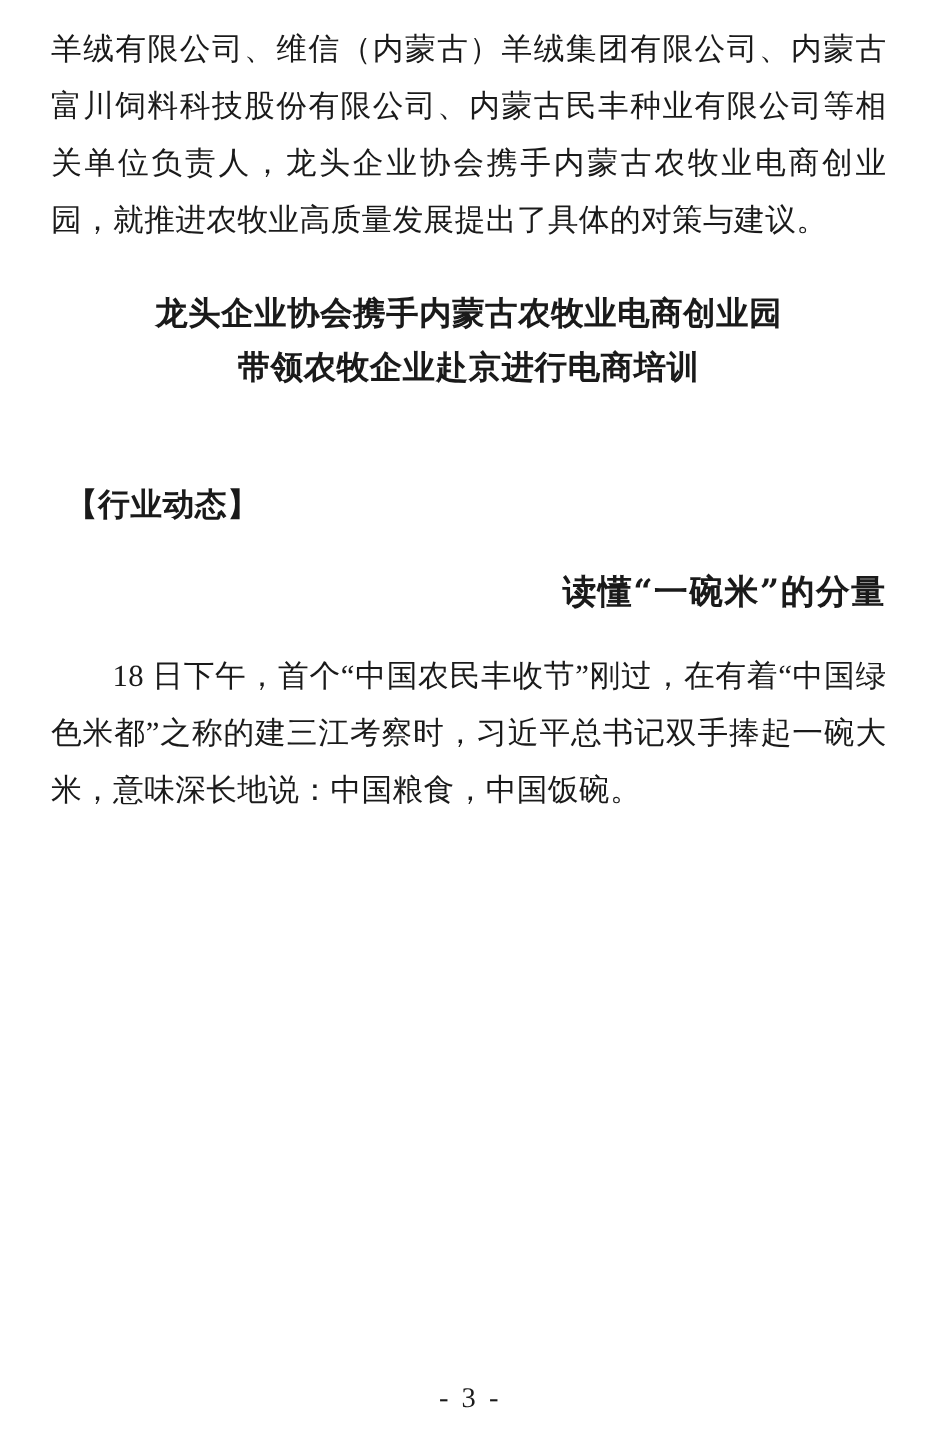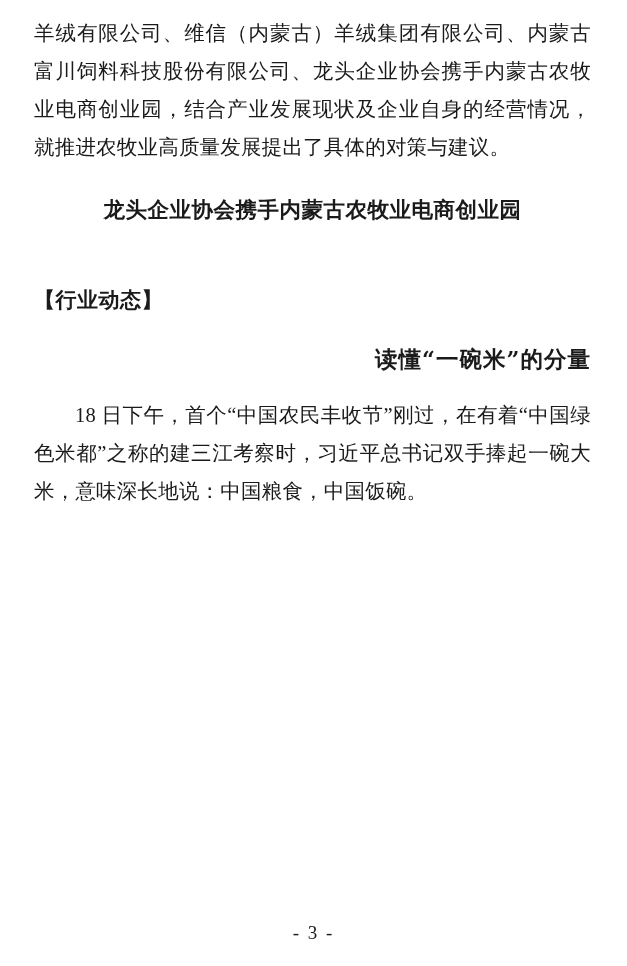--- a/index.html
+++ b/index.html
@@ -43,21 +43,21 @@
   }
   .heading-block {
     margin-top: 26px;
     margin-bottom: 10px;
   }
   .section-tag {
     font-family: "DejaVu Serif", serif;
     font-weight: bold;
     font-size: 21px;
     line-height: 36px;
-    margin: 0;
+    margin: 10px;
     letter-spacing: 0.5px;
   }
   .section-tag-block {
     margin-top: 26px;
   }
   .article-title {
     font-family: "DejaVu Serif", serif;
     font-weight: bold;
     font-size: 22.5px;
     line-height: 38px;
@@ -82,24 +82,25 @@
     letter-spacing: 2px;
     color: #1a1a1a;
   }
   .block { display: block; }
 </style>
 </head>
 <body>
 
 <div class="page">
 
-  <p class="para">羊绒有限公司、维信（内蒙古）羊绒集团有限公司、内蒙古富川饲料科技股份有限公司、龙头企业协会携手内蒙古农牧业电商创业园，结合产业发展现状及企业自身的经营情况，就推进农牧业高质量发展提出了具体的对策与建议。</p>
+  <p class="para">羊绒有限公司、维信（内蒙古）羊绒集团有限公司、内蒙古富川饲料科技股份有限公司、内蒙古民丰种业有限公司等相关单位负责人，龙头企业协会携手内蒙古农牧业电商创业园，就推进农牧业高质量发展提出了具体的对策与建议。</p>
 
   <div class="heading-block">
     <div class="heading block">龙头企业协会携手内蒙古农牧业电商创业园</div>
+    <div class="heading block">带领农牧企业赴京进行电商培训</div>
   </div>
 
   <div class="gap-md"></div>
 
 
   <div class="section-tag-block">
     <div class="section-tag">【行业动态】</div>
   </div>
 
   <div class="article-title-block">

